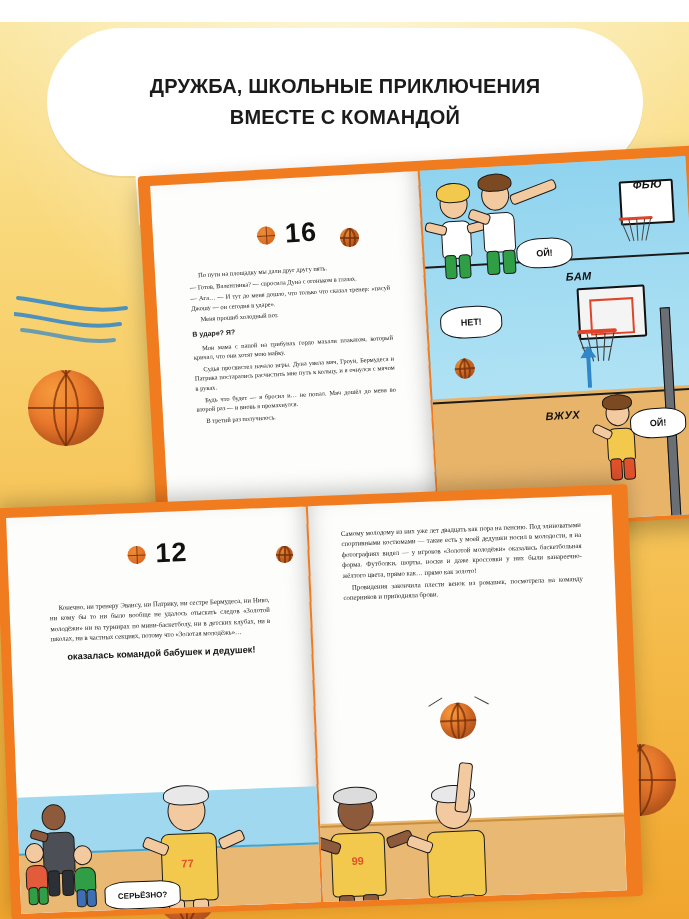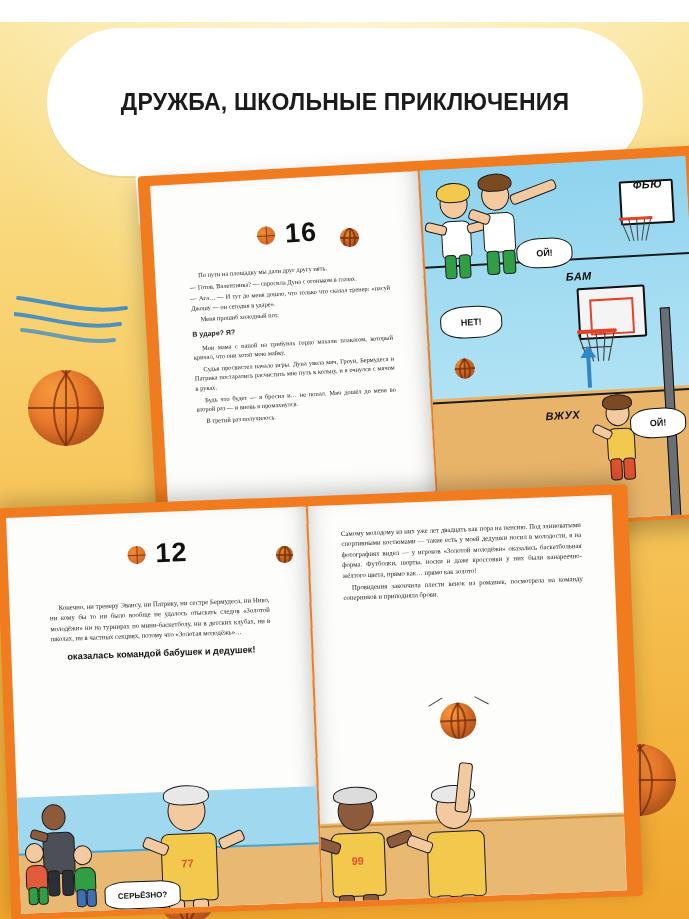--- a/index.html
+++ b/index.html
@@ -23,21 +23,21 @@
   }
   
   .bubble{
     position:absolute;left:47px;top:28px;width:596px;height:148px;
     background:#ffffff;border-radius:76px;
     box-shadow:0 2px 0 rgba(0,0,0,.05);
     display:flex;flex-direction:column;align-items:center;justify-content:center;
     text-align:center;
   }
   .bubble-line{
-    color:#1b1b1b;font-weight:700;font-size:23px;letter-spacing:.2px;line-height:31px;
+    color:#1b1b1b;font-weight:700;font-size:20px;letter-spacing:.2px;line-height:31px;
     white-space:nowrap;
   }
   .bubble-tail{
     position:absolute;left:133px;top:168px;width:40px;height:60px;
   }
   
   .ball{
     position:absolute;border-radius:50%;
     background:radial-gradient(circle at 33% 28%, #f59a3c 0%, #e8752a 48%, #cf5d1d 100%);
     box-shadow:inset -6px -8px 14px rgba(0,0,0,.18);
@@ -154,20 +154,21 @@
 <div class="bg-glow"></div>
 
 <svg class="swoosh" viewBox="0 0 120 60">
   <path d="M4 10 C40 14, 70 26, 112 20" stroke="#2f86c9" stroke-width="4" fill="none" stroke-linecap="round" opacity=".85"></path>
   <path d="M0 26 C38 30, 68 42, 106 36" stroke="#2f86c9" stroke-width="4" fill="none" stroke-linecap="round" opacity=".85"></path>
   <path d="M8 42 C44 46, 70 56, 100 52" stroke="#2f86c9" stroke-width="4" fill="none" stroke-linecap="round" opacity=".7"></path>
 </svg>
 
 <div class="bubble">
   <div class="bubble-line">ДРУЖБА, ШКОЛЬНЫЕ ПРИКЛЮЧЕНИЯ</div>
+  <div class="bubble-line">ВМЕСТЕ С КОМАНДОЙ</div>
 </div>
 <svg class="bubble-tail" viewBox="0 0 40 60">
   <path d="M2 0 L38 2 L6 58 Z" fill="#ffffff"></path>
 </svg>
 
 <div class="ball" id="ball-left">
   <div class="seam"></div>
     <div class="vline"></div>
     <div class="hline"></div>
 </div>

